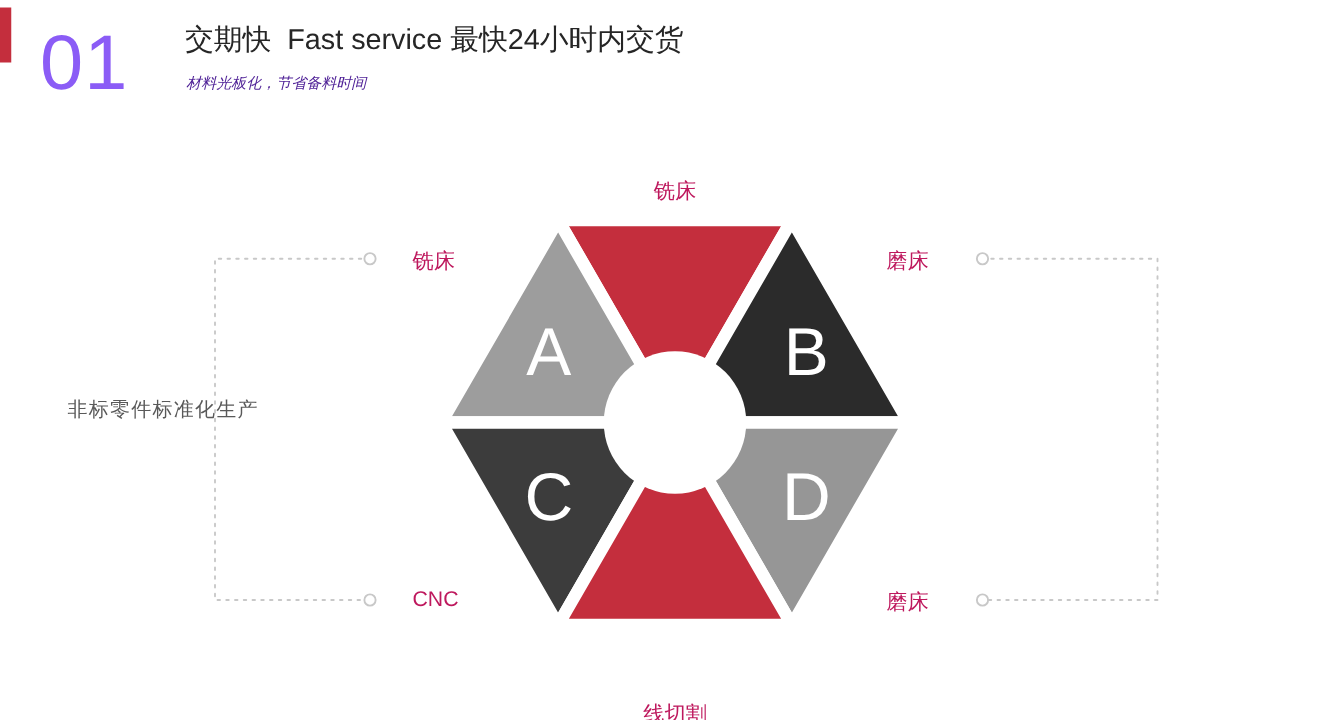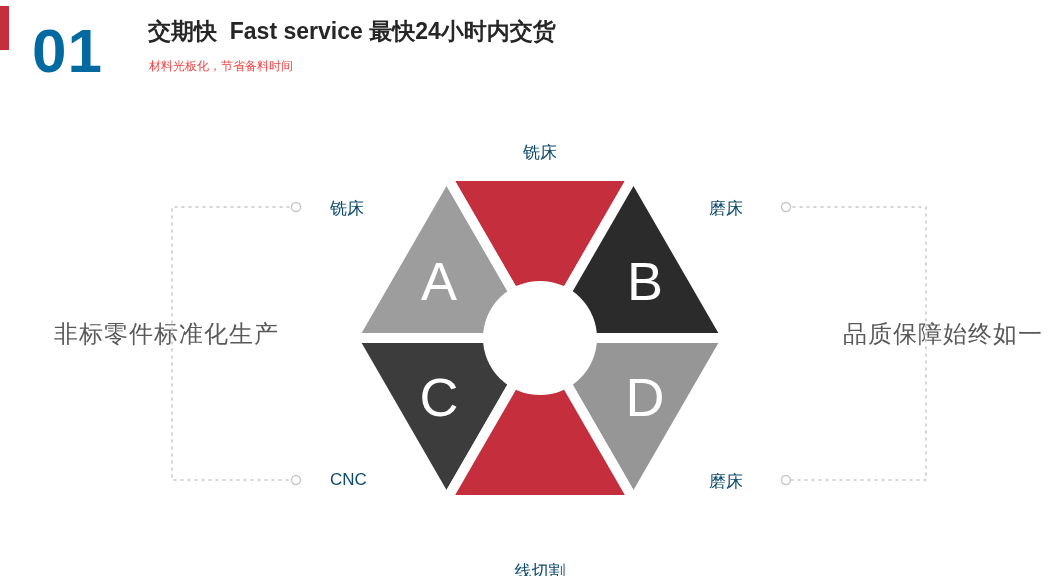--- a/index.html
+++ b/index.html
@@ -7,63 +7,62 @@
     width:1060px;height:576px;background:#ffffff;overflow:hidden;
     font-family:"Liberation Sans","DejaVu Sans",sans-serif;
     position:relative;
   }
   .slide{position:absolute;inset:0;}
   .accent-bar{
     position:absolute;left:0;top:6px;width:9px;height:44px;background:#c42e3d;
   }
   .index-number{
     position:absolute;left:32px;top:20px;
-    font-size:62px;font-weight:700;line-height:1;color:#0369a1;letter-spacing:1px;
+    font-size:62px;font-weight:400;line-height:1;color:#8b5cf6;letter-spacing:1px;
   }
   .page-title{
     position:absolute;left:148px;top:16px;margin:0;
-    font-size:23px;font-weight:700;color:#262626;white-space:pre;
+    font-size:23px;font-weight:400;color:#262626;white-space:pre;
   }
   .bullets{
     position:absolute;left:149px;top:57px;
-    font-size:12px;line-height:19px;color:#ef4444;
+    font-size:12px;line-height:19px;color:#4c1d95;font-style:italic;
   }
   .side-caption{
     position:absolute;top:318px;
-    font-size:24px;color:#595959;letter-spacing:1px;white-space:nowrap;
+    font-size:16px;color:#595959;letter-spacing:1px;white-space:nowrap;
   }
   .side-caption.left{left:54px;}
   .side-caption.right{left:843px;}
   .diagram-svg{position:absolute;left:0;top:0;}
   .seg-letter{
     font-family:"Liberation Sans","DejaVu Sans",sans-serif;
     font-size:54px;fill:#ffffff;text-anchor:middle;
   }
   .node-label{
-    position:absolute;font-size:17px;color:#0c4a6e;white-space:nowrap;
+    position:absolute;font-size:17px;color:#be185d;white-space:nowrap;
   }
   .node-label.centered{transform:translateX(-50%);}
 </style>
 </head>
 <body>
 
 <div class="slide">
 
   <div class="accent-bar"></div>
 
   <div class="index-number">01</div>
 
   <h1 class="page-title">交期快  Fast service 最快24小时内交货</h1>
 
   <div class="bullets">
     <div>材料光板化，节省备料时间</div>
   </div>
 
   <div class="side-caption left">非标零件标准化生产</div>
-  <div class="side-caption right">品质保障始终如一</div>
 
   <svg class="diagram-svg" width="1060" height="576" viewBox="0 0 1060 576">
 
     <polyline points="296,207 172,207 172,480 296,480" fill="none" stroke="#c8c8c8" stroke-width="1.5" stroke-dasharray="2 5" stroke-linecap="round"></polyline>
     <polyline points="786,207 926,207 926,480 786,480" fill="none" stroke="#c8c8c8" stroke-width="1.5" stroke-dasharray="2 5" stroke-linecap="round"></polyline>
     <circle cx="296" cy="207" r="4.5" fill="#ffffff" stroke="#c8c8c8" stroke-width="1.5"></circle>
     <circle cx="296" cy="480" r="4.5" fill="#ffffff" stroke="#c8c8c8" stroke-width="1.5"></circle>
     <circle cx="786" cy="207" r="4.5" fill="#ffffff" stroke="#c8c8c8" stroke-width="1.5"></circle>
     <circle cx="786" cy="480" r="4.5" fill="#ffffff" stroke="#c8c8c8" stroke-width="1.5"></circle>
 

